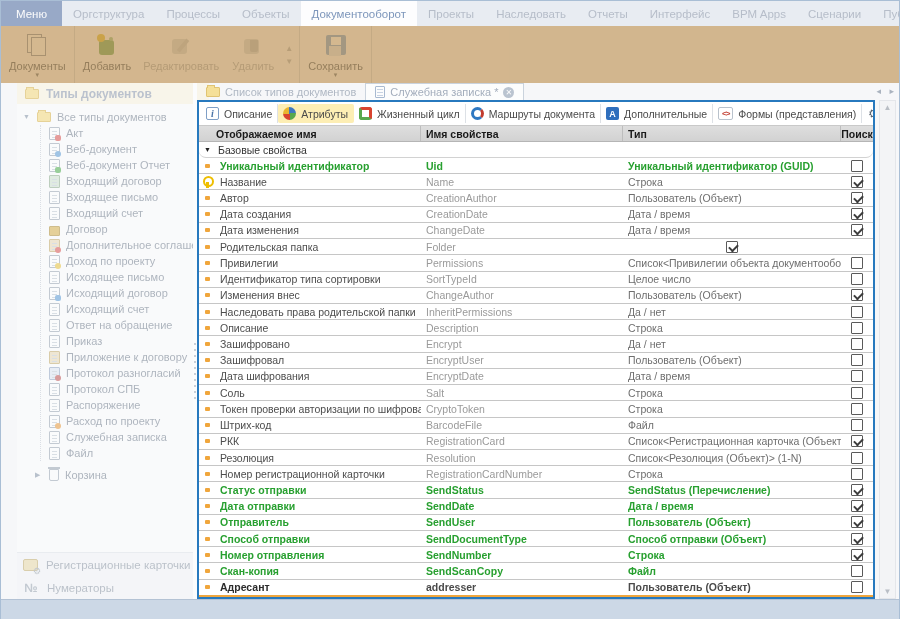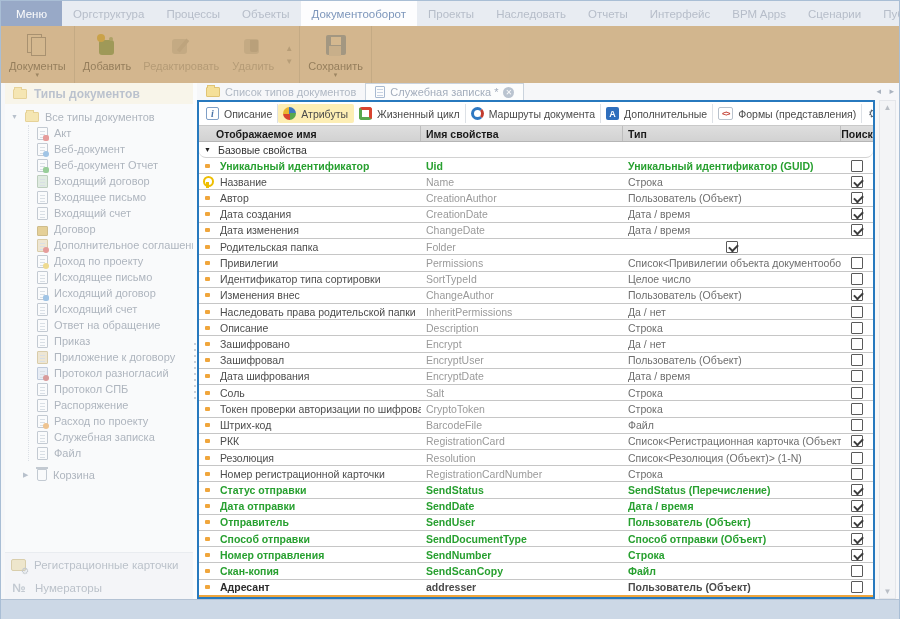--- a/index.html
+++ b/index.html
@@ -48,21 +48,21 @@
     background:#a5c3e6; border-radius:2px; }
   .save-icon::after { content:''; position:absolute; left:8px; top:5px; width:10px; height:8px;
     background:#fff; box-shadow:-1px 10px 0 1px #e8eef6; }
   .move-arrows { display:flex; flex-direction:column; justify-content:center; gap:4px;
     color:#c9ced4; font-size:8px; padding:0 4px; }
 
   
   .content { position:absolute; left:0; top:82px; width:100%; height:516px; background:#f6f7f9; }
 
   
-  .sidebar { position:absolute; left:4px; top:0; width:192px; height:516px; background:#fdfdfe; opacity:.55; }
+  .sidebar { position:absolute; left:16px; top:0; width:192px; height:516px; background:#fdfdfe; opacity:.55; }
   .sb-header { height:21px; background:#faf5de; display:flex; align-items:center; gap:7px;
     padding-left:8px; font-size:12px; font-weight:bold; color:#8b97ab; }
   .folder-icon, .folder-open-icon { width:14px; height:10px; background:#f5d97a;
     border:1px solid #d9b44a; border-radius:1px; position:relative; flex:none; }
   .folder-icon::before, .folder-open-icon::before { content:''; position:absolute; left:0; top:-3px;
     width:6px; height:2px; background:#f5d97a; border:1px solid #d9b44a; border-bottom:none; }
   .tree { padding-top:4px; font-size:11px; color:#74808f; }
   .tree-root { display:flex; align-items:center; gap:6px; height:17px; padding-left:6px; }
   .tw { font-size:7px; color:#8795a8; width:8px; }
   .tree-children { margin-left:23px; border-left:1px dotted #c6cdd6; }

